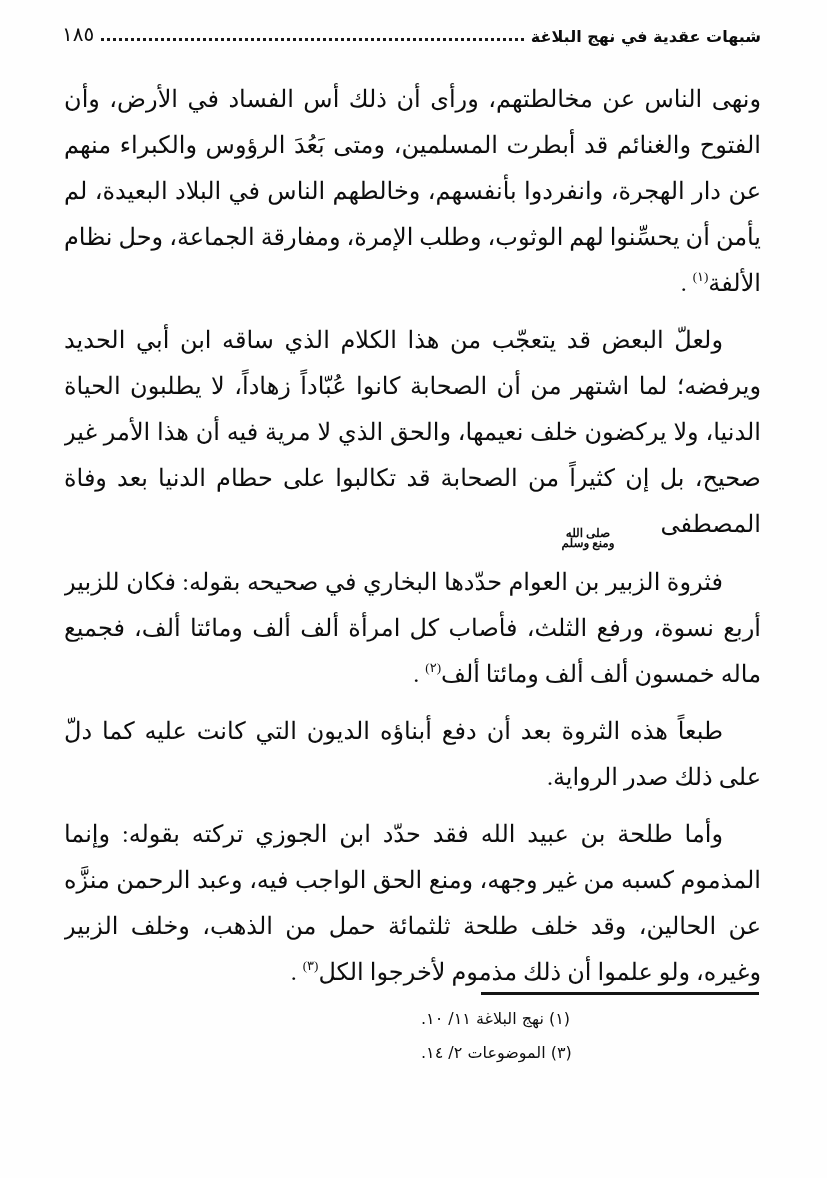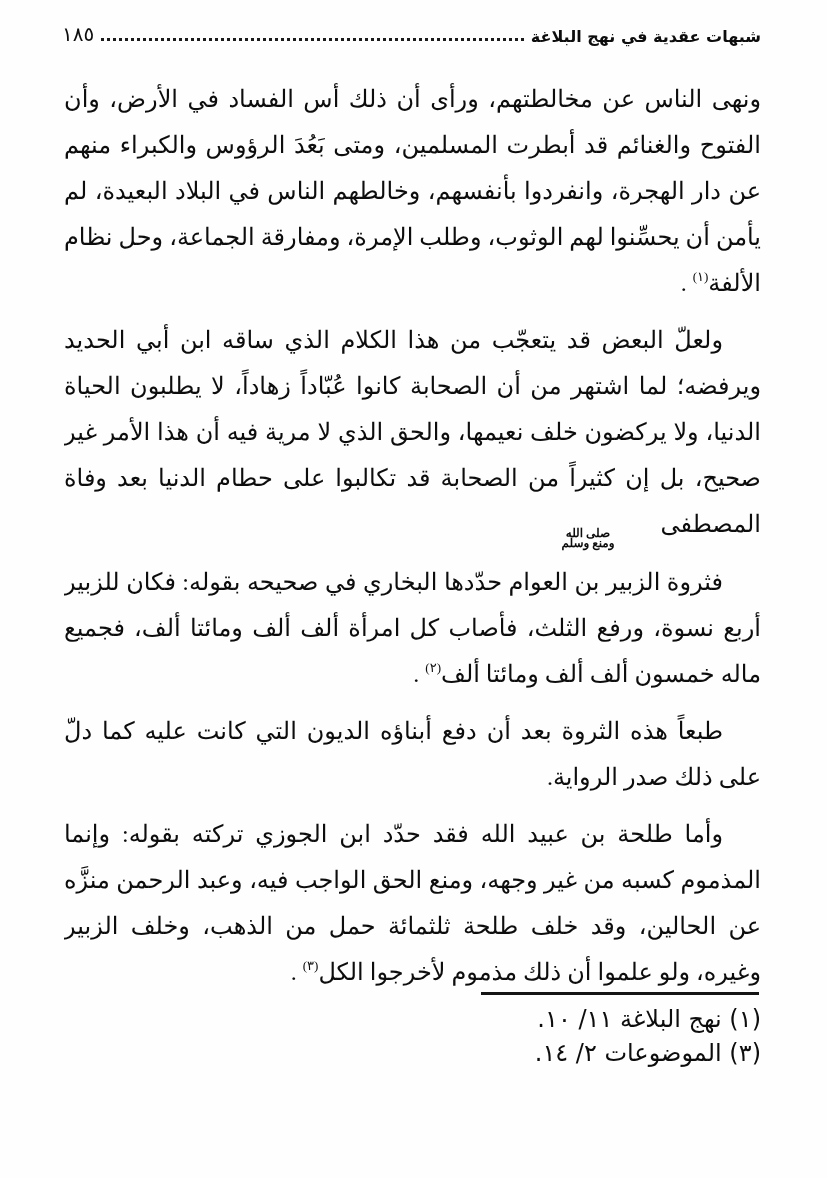--- a/index.html
+++ b/index.html
@@ -71,22 +71,22 @@
     vertical-align: -5px;
     margin: 0 2px;
     white-space: nowrap;
   }
   
   .footnotes {
     position: absolute;
     top: 992px;
     right: 66px;
     width: 340px;
-    text-align: right;
-    font-size: 24px;
+    text-align: left;
+    font-size: 16px;
     line-height: 34px;
   }
   .fn-rule {
     width: 278px;
     border-top: 3px solid #141414;
     margin: 0 0 7px 0;
     margin-right: 2px;
   }
   .fn-line { white-space: nowrap; }
   .fn-marker { letter-spacing: 0; }

